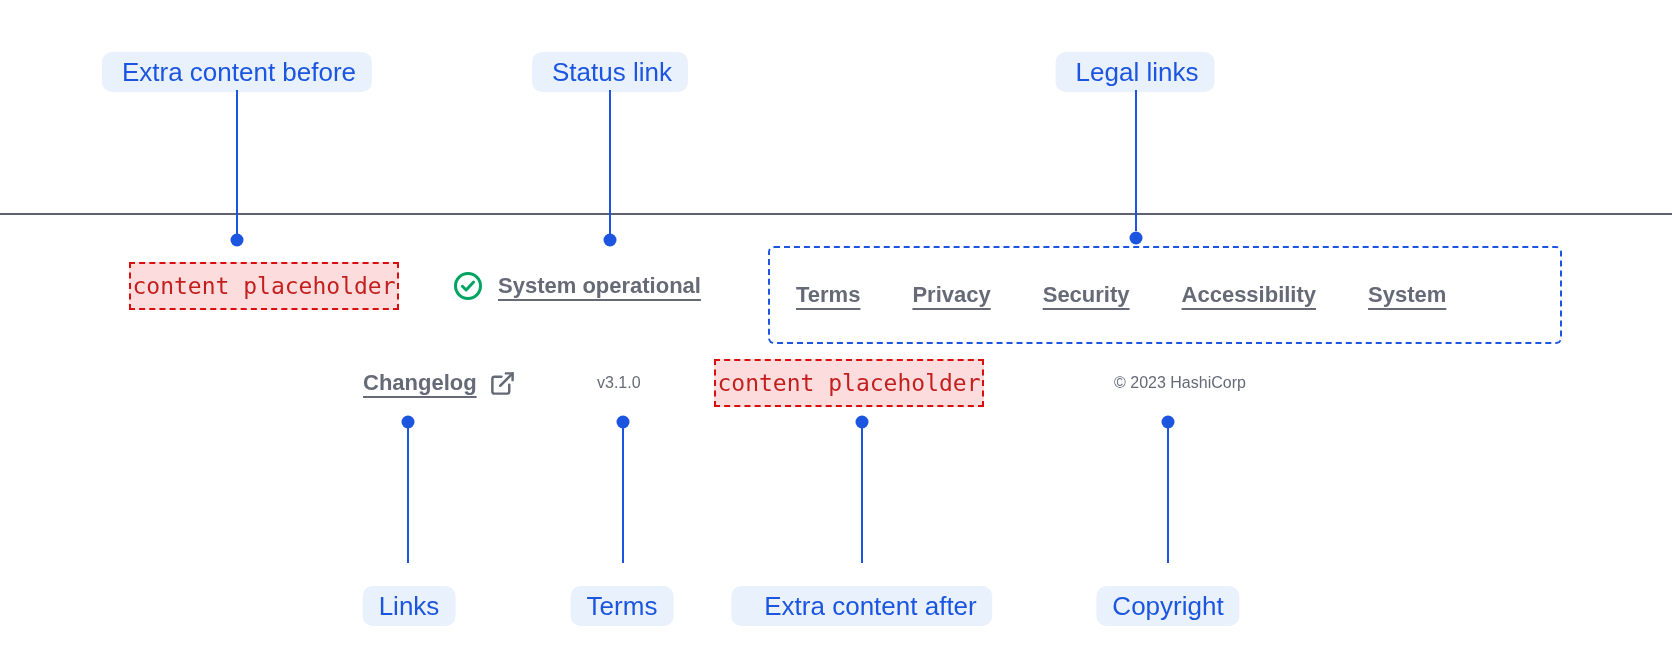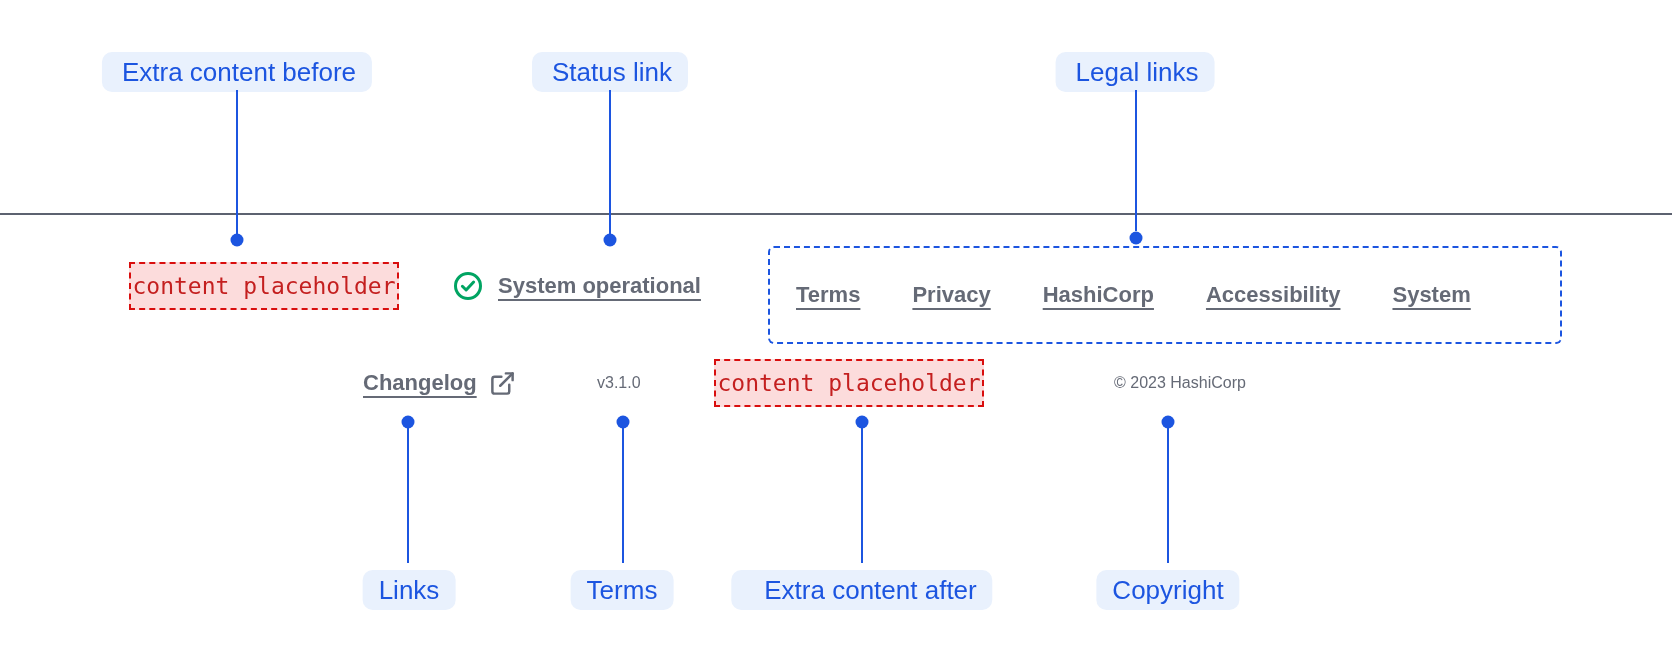--- a/index.html
+++ b/index.html
@@ -7,21 +7,21 @@
           font-family:"Liberation Sans","DejaVu Sans",sans-serif;}
 
   
   .rule{position:absolute;left:0;top:213px;width:1672px;height:2px;background:var(--rule);}
 
   
   .pill{position:absolute;transform:translateX(-50%);background:var(--pill-bg);color:var(--accent);
         font-size:26px;font-weight:500;line-height:40px;height:40px;padding:0 16px;border-radius:10px;
         white-space:nowrap;}
   .pill.top{top:52px;padding-left:20px;}
-  .pill.bottom{top:570px;}
+  .pill.bottom{top:586px;}
 
   
   .pline{position:absolute;width:2px;background:var(--accent);}
   .pdot{position:absolute;width:13px;height:13px;border-radius:50%;background:var(--accent);
         transform:translate(-50%,-50%);}
 
   
   .placeholder{position:absolute;height:44px;width:266px;border:2px dashed var(--ph-border);
                background:var(--ph-bg);color:var(--ph-text);
                font-family:"DejaVu Sans Mono","Liberation Mono",monospace;
@@ -67,21 +67,21 @@
         <circle cx="12" cy="12" r="10"></circle>
         <path d="M7.5 12.2l3 3 6-6.4"></path>
       </svg>
     </span>
     <span class="flink">System operational</span>
   </div>
 
   <div class="legalbox">
     <span class="flink">Terms</span>
     <span class="flink">Privacy</span>
-    <span class="flink">HashiCorp</span>
+    <span class="flink">Security</span>
     <span class="flink">Accessibility</span>
     <span class="flink">System</span>
   </div>
 
   <div class="row2item" style="left:363px;">
     <span class="flink">Changelog</span>
     <span>
       <svg width="27" height="27" viewBox="0 0 24 24" fill="none" stroke="#656a76" stroke-width="2.2" stroke-linecap="round" stroke-linejoin="round">
         <path d="M18 13v6a2 2 0 0 1-2 2H5a2 2 0 0 1-2-2V8a2 2 0 0 1 2-2h6"></path>
         <polyline points="15 3 21 3 21 9"></polyline>

